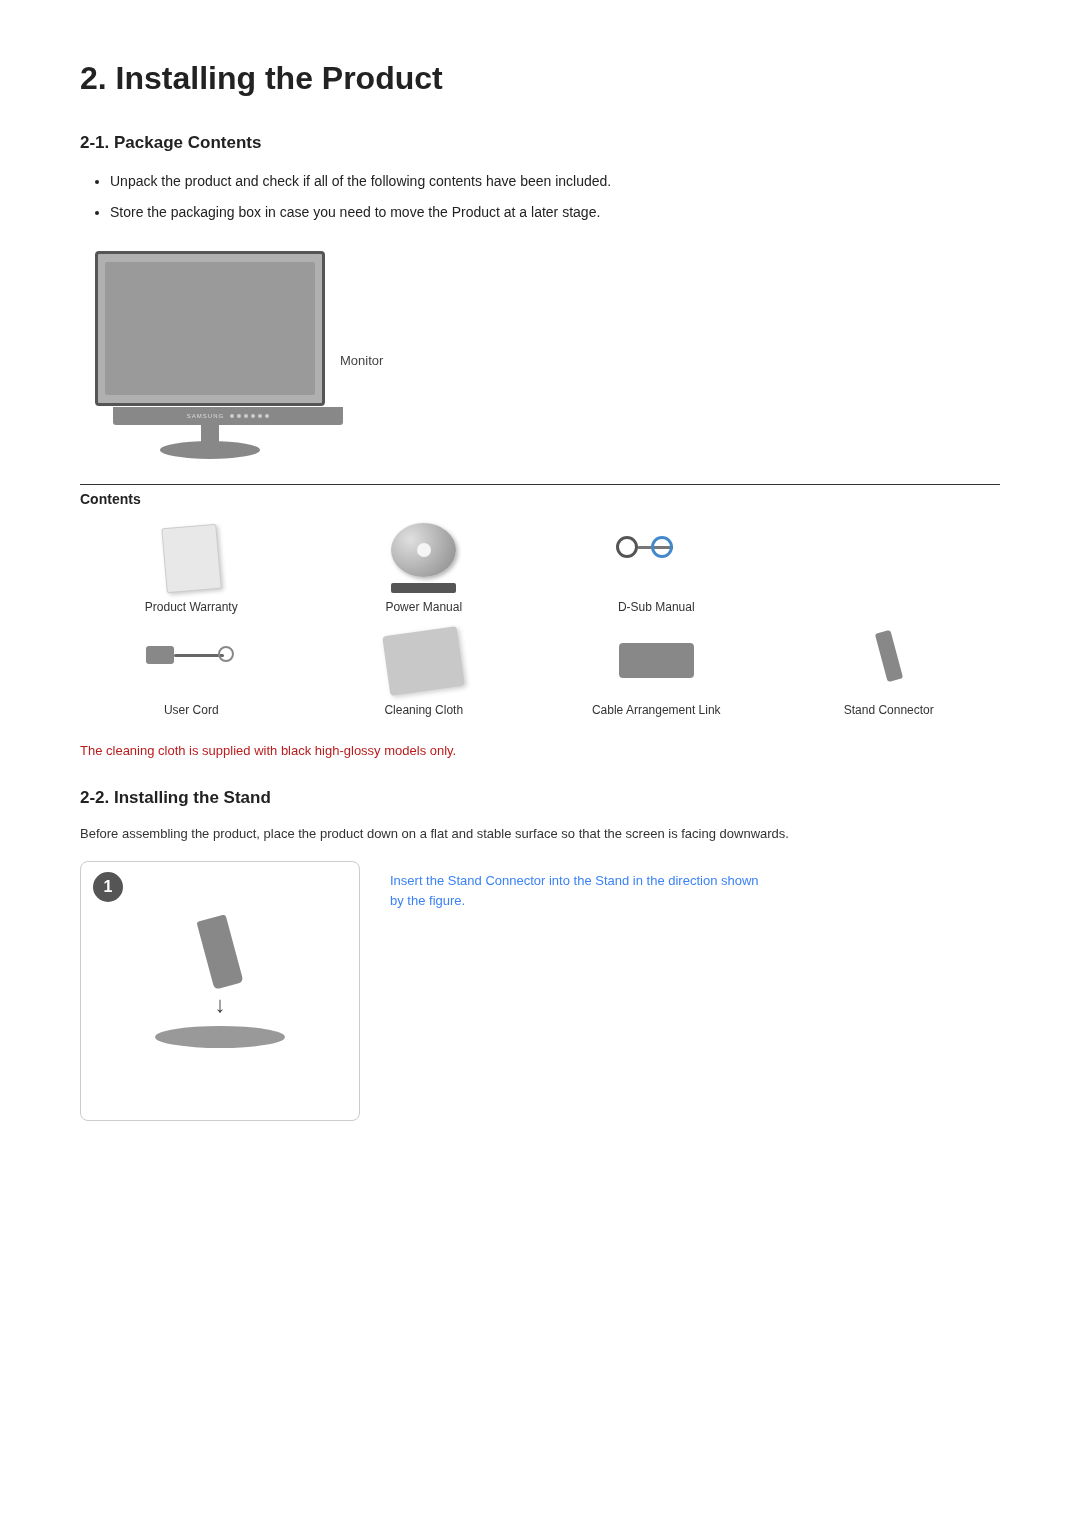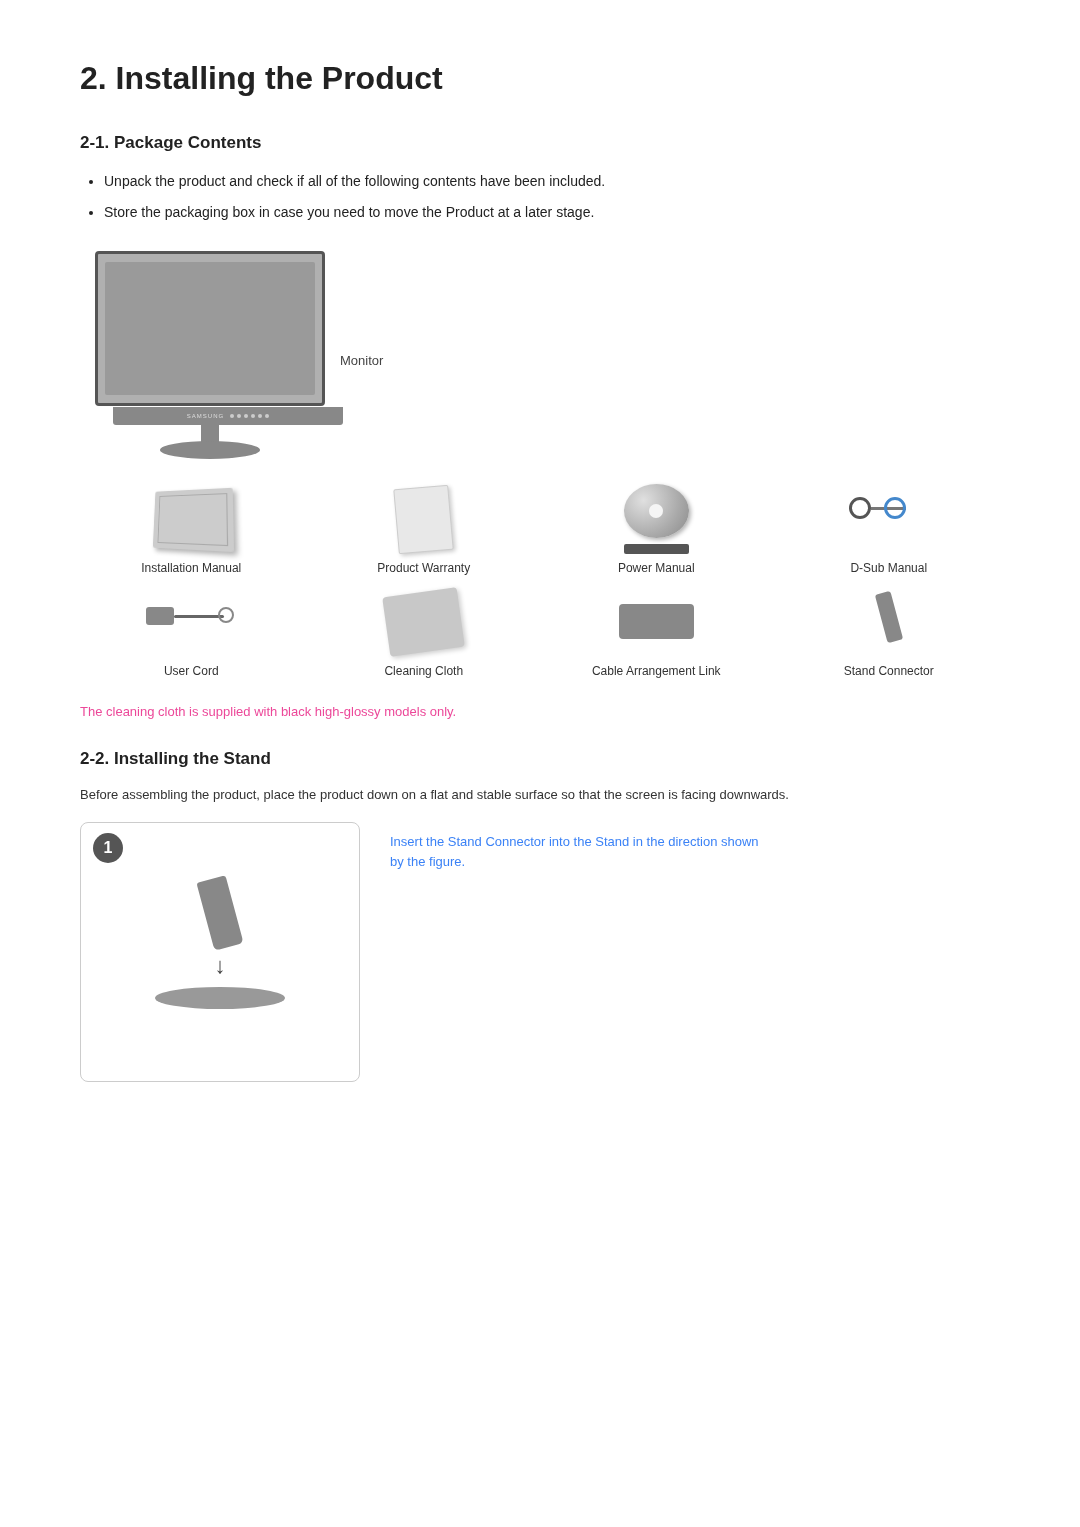--- a/index.html
+++ b/index.html
@@ -16,21 +16,21 @@
       font-size: 32px;
       font-weight: bold;
       margin-bottom: 36px;
     }
     h2 {
       font-size: 17px;
       font-weight: bold;
       margin-bottom: 18px;
     }
     .bullet-list {
-      margin-left: 24px;
+      margin-left: 30px;
       margin-bottom: 28px;
     }
     .bullet-list li {
       list-style: disc;
       margin-bottom: 10px;
       line-height: 1.5;
     }
     .monitor-section {
       display: flex;
       flex-direction: row;
@@ -278,21 +278,21 @@
     
     .icon-stand {
       width: 80px;
       height: 25px;
       background: #999;
       border-radius: 50%;
       margin-top: 10px;
     }
     .note-text {
       font-size: 13px;
-      color: #ec4899;
+      color: #b91c1c;
       margin-bottom: 30px;
     }
     
     .install-stand-section {
       margin-top: 10px;
     }
     .install-intro {
       font-size: 13px;
       color: #333;
       margin-bottom: 20px;
@@ -388,29 +388,24 @@
         </div>
       </div>
     </div>
     <div class="monitor-neck"></div>
     <div class="monitor-base"></div>
   </div>
   <div class="monitor-label">Monitor</div>
 </div>
 
 <div class="contents-section">
+  <div class="contents-header">Contents</div>
 
   <div class="contents-grid">
 
-    <div class="contents-item">
-      <div class="item-icon">
-        <div class="icon-manual"></div>
-      </div>
-      <span class="item-label">Installation Manual</span>
-    </div>
 
     <div class="contents-item">
       <div class="item-icon">
         <div class="icon-warranty"></div>
       </div>
       <span class="item-label">Product Warranty</span>
     </div>
 
     <div class="contents-item">
       <div class="item-icon" style="flex-direction:column; gap:6px;">

